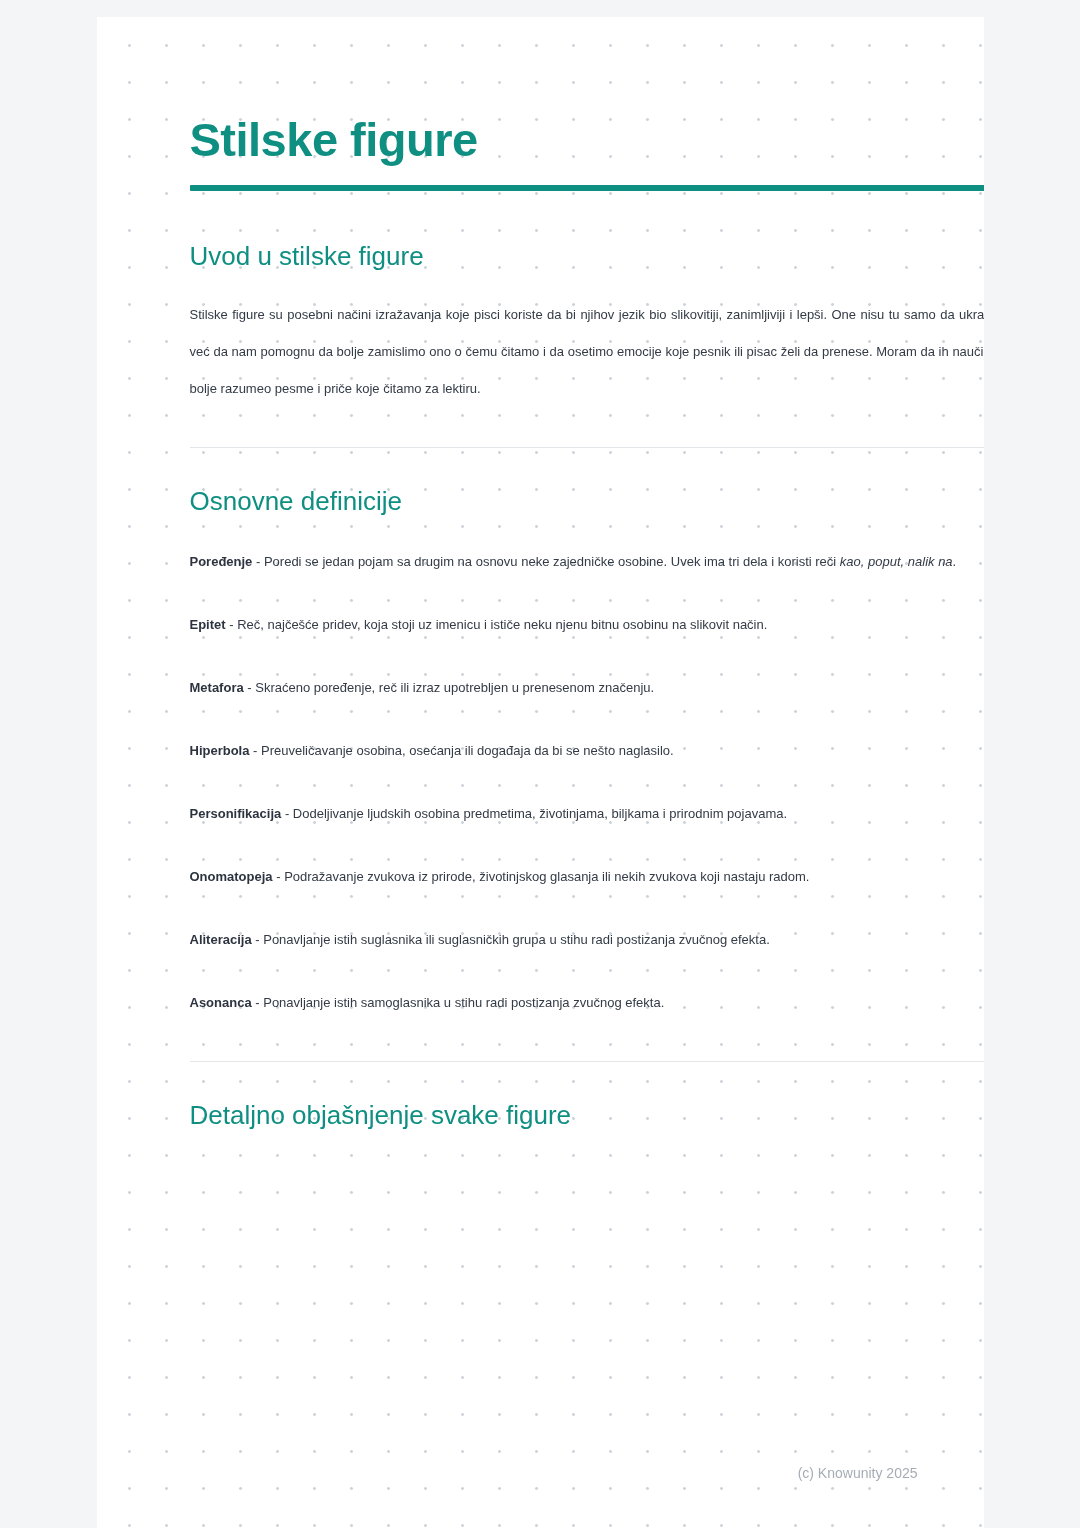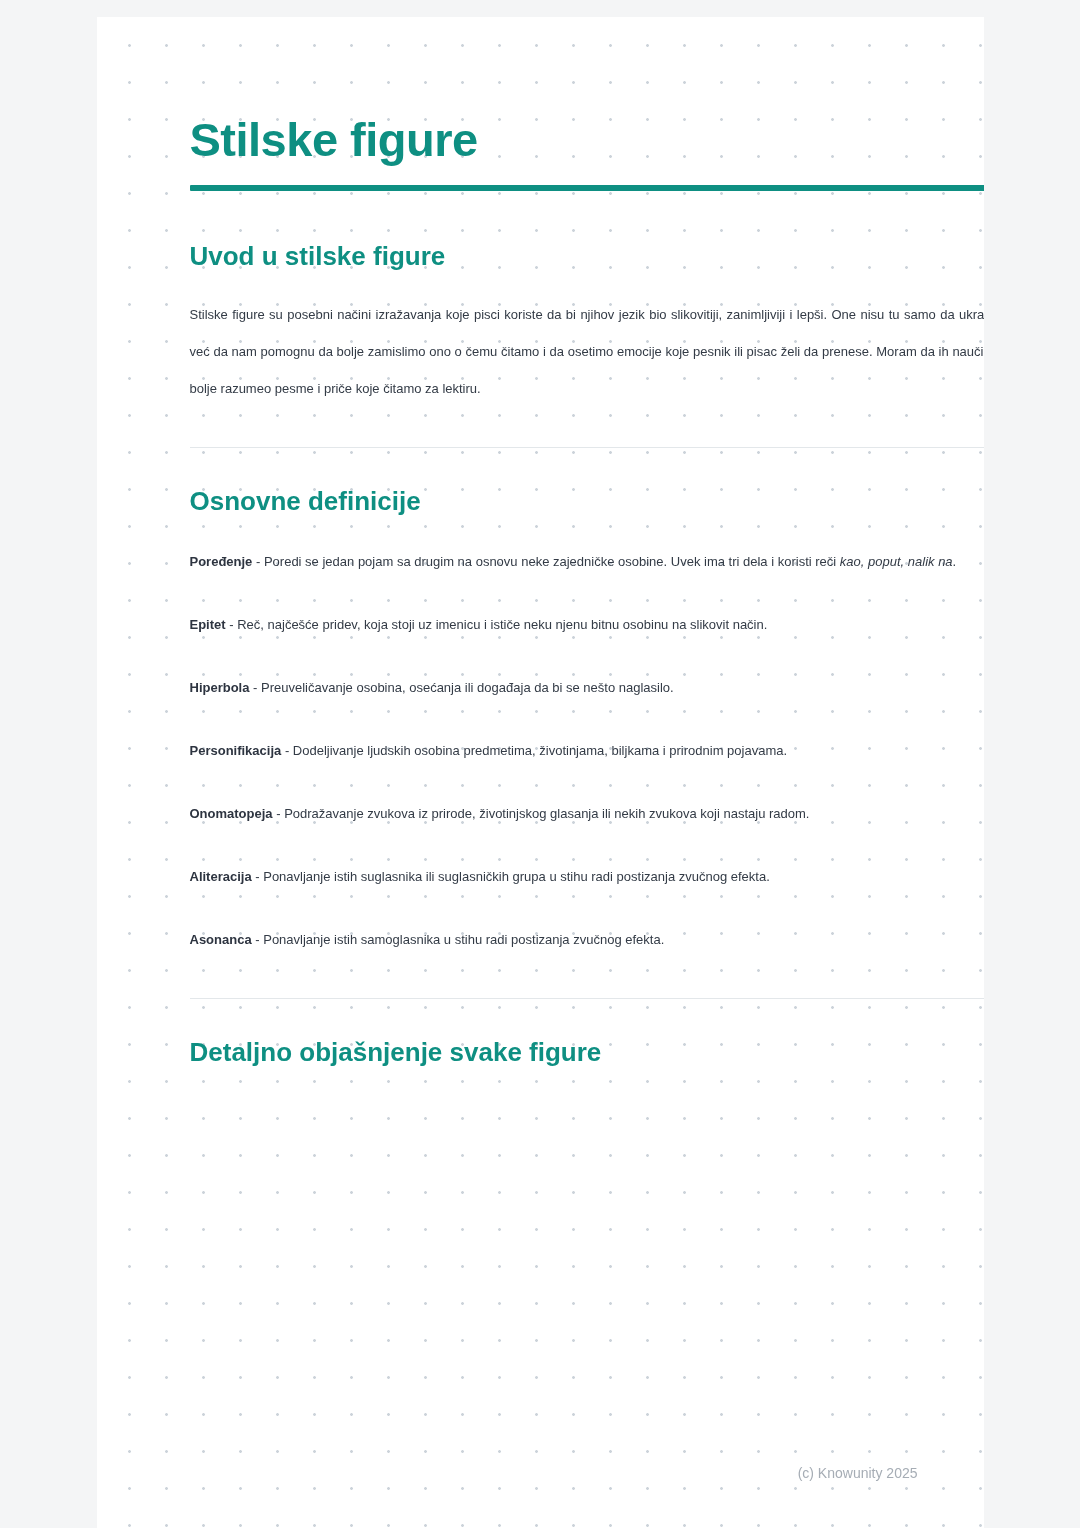--- a/index.html
+++ b/index.html
@@ -35,21 +35,21 @@
     margin:96px 0 0;
     font-size:47px;line-height:1.15;
     font-weight:800;letter-spacing:-0.5px;
     color:var(--teal);
   }
   .title-rule{
     margin-top:18px;height:6px;background:var(--teal);border-radius:1px;
   }
   h2{
     margin:50px 0 0;
-    font-size:26px;line-height:1.2;font-weight:700;
+    font-size:26px;line-height:1.2;font-weight:400;
     color:var(--teal);
   }
   p.body,p.def{
     margin:24px 0 0;
     font-size:13px;line-height:37px;
     color:var(--body-ink);
     text-align:justify;
   }
   p.def{margin-top:26px;}
   p.def strong{font-weight:700;color:#2d3440;}
@@ -85,20 +85,24 @@
     <p class="def">
       <strong>Poređenje</strong>
       <span>- Poredi se jedan pojam sa drugim na osnovu neke zajedničke osobine. Uvek ima tri dela i koristi reči </span><em>kao, poput, nalik na</em><span>.</span>
     </p>
 
     <p class="def">
       <strong>Epitet</strong>
       <span>- Reč, najčešće pridev, koja stoji uz imenicu i ističe neku njenu bitnu osobinu na slikovit način.</span>
     </p>
 
+    <p class="def">
+      <strong>Metafora</strong>
+      <span>- Skraćeno poređenje, reč ili izraz upotrebljen u prenesenom značenju.</span>
+    </p>
 
     <p class="def">
       <strong>Hiperbola</strong>
       <span>- Preuveličavanje osobina, osećanja ili događaja da bi se nešto naglasilo.</span>
     </p>
 
     <p class="def">
       <strong>Personifikacija</strong>
       <span>- Dodeljivanje ljudskih osobina predmetima, životinjama, biljkama i prirodnim pojavama.</span>
     </p>

